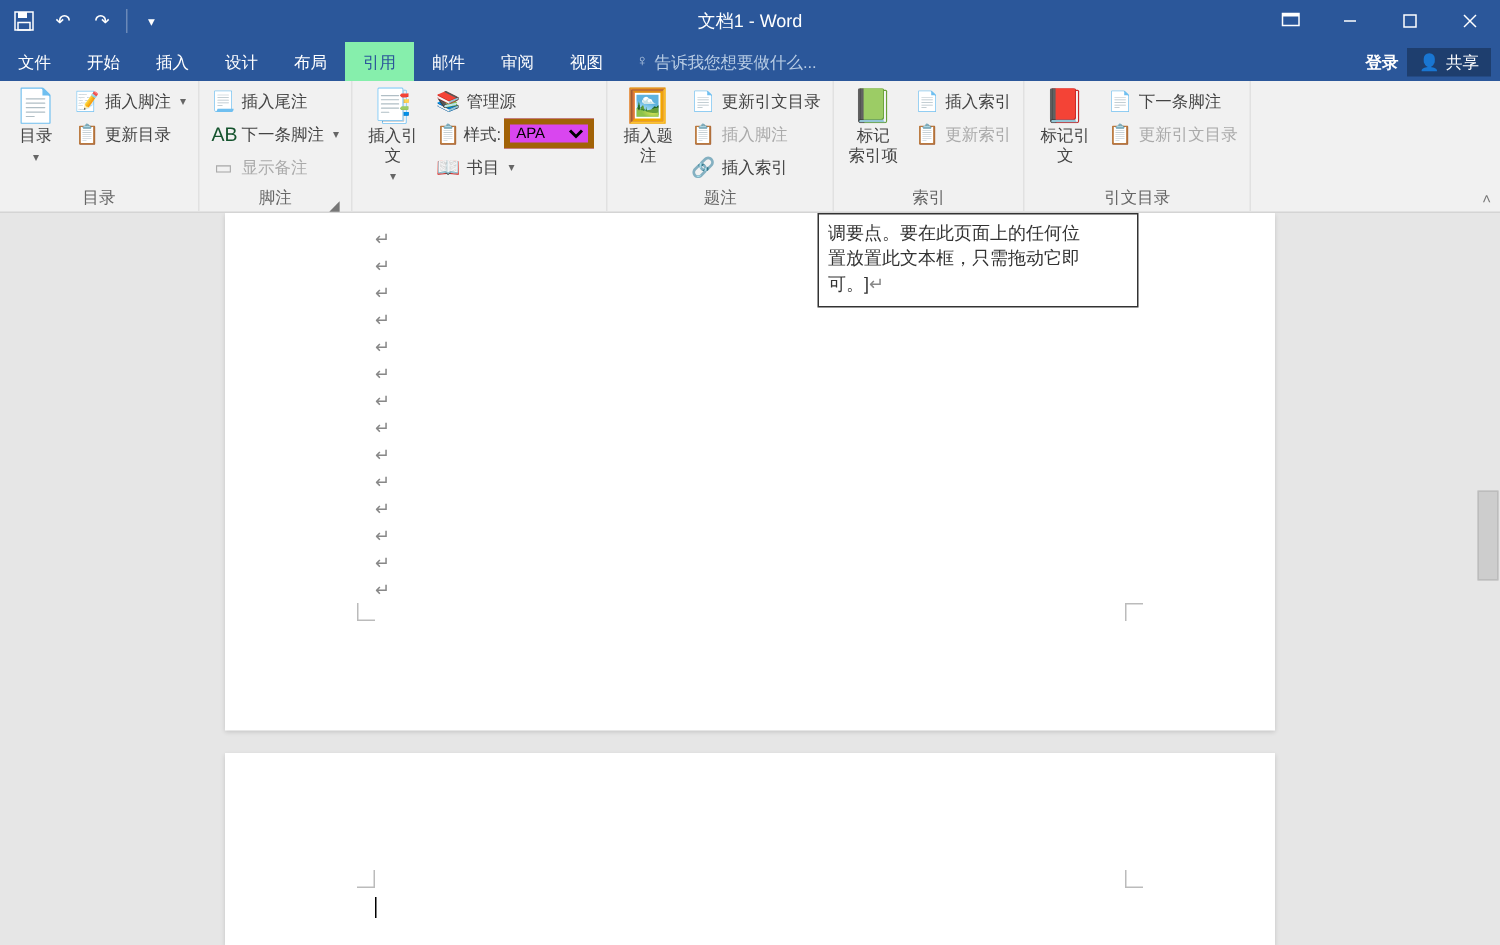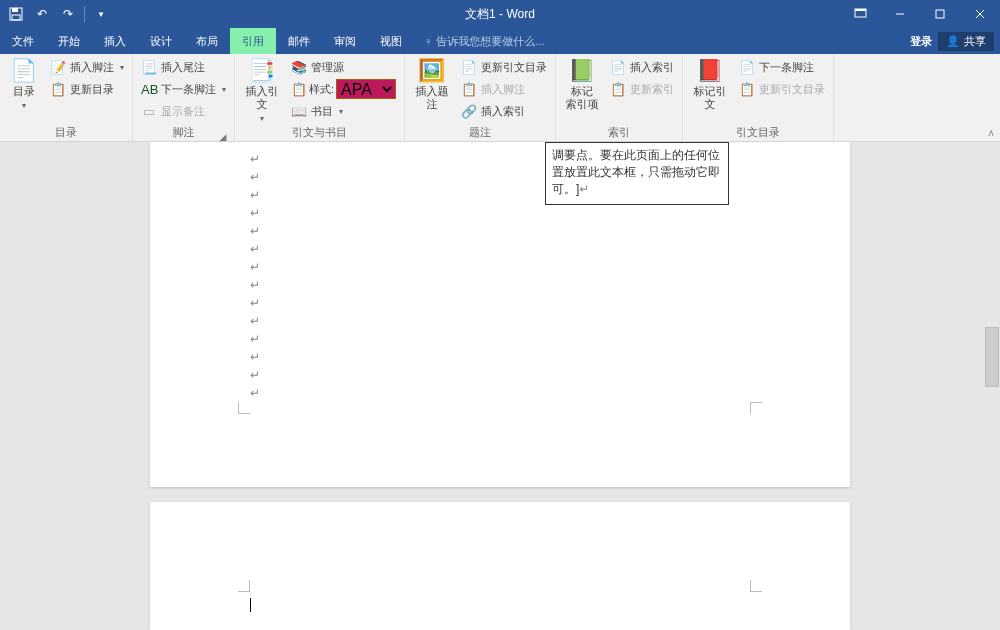--- a/index.html
+++ b/index.html
@@ -35,21 +35,21 @@
 .bigbtn .lbl { margin-top: 1px; }
 .drop-caret { font-size: 8px; color: #666; }
 
 .smallcol { display: flex; flex-direction: column; gap: 0px; }
 .smallbtn { display: flex; align-items: center; gap: 4px; height: 22px; padding: 0 4px; cursor: pointer; font-size: 11px; color: #444; white-space: nowrap; }
 .smallbtn.disabled { color: #aaa; cursor: default; }
 .smallbtn .sico { width: 16px; text-align: center; font-size: 13px; }
 .smallbtn .caret { font-size: 8px; color: #666; margin-left: 2px; }
 
 .style-select { display: flex; align-items: center; gap: 2px; }
-.style-select select { height: 20px; font-size: 16px; border: 1px solid #a16207; background: #be185d; width: 60px; }
+.style-select select { height: 20px; font-size: 10px; border: 4px solid #a16207; background: #d946ef; width: 60px; }
 
 .collapse-caret { position: absolute; right: 6px; bottom: 2px; font-size: 10px; color: #777; cursor: pointer; }
 
 
 .docarea { height: calc(630px - 28px - 26px - 88px); overflow: hidden; background: #e6e6e6; position: relative; display: flex; flex-direction: column; align-items: center; }
 .page { width: 700px; background: white; box-shadow: 0 1px 3px rgba(0,0,0,0.15); position: relative; margin: 0 auto; }
 .page1 { height: 345px; }
 .gap { height: 15px; }
 .page2 { flex: 1; }
 
@@ -57,21 +57,21 @@
 .para-marks div { height: 18px; }
 
 .margin-corner { position: absolute; width: 12px; height: 12px; }
 .mc-bl { left: 88px; bottom: 80px; border-left: 1px solid #bbb; border-bottom: 0; border-top: 1px solid #bbb; border-right: 0; transform: rotate(180deg); }
 .page1 .mc-bl { left: 88px; top: 260px; border-right:1px solid #bbb; border-top:1px solid #bbb; border-left:0; border-bottom:0;}
 .page1 .mc-br { right: 88px; top: 260px; border-left:1px solid #bbb; border-top:1px solid #bbb; border-right:0; border-bottom:0;}
 .page2 .mc-tl { left: 88px; top: 78px; border-right:1px solid #bbb; border-bottom:1px solid #bbb; border-left:0; border-top:0;}
 .page2 .mc-tr { right: 88px; top: 78px; border-left:1px solid #bbb; border-bottom:1px solid #bbb; border-right:0; border-top:0;}
 .cursor-line { position: absolute; left: 100px; top: 96px; width: 1px; height: 14px; background: #000; }
 
-.textbox { position: absolute; left: 395px; top: 0; width: 184px; border: 1.2px solid #333; background: white; padding: 4px 6px 6px 6px; font-size: 12px; line-height: 17px; color: #333; }
+.textbox { position: absolute; left: 395px; top: 0; width: 214px; border: 1.2px solid #333; background: white; padding: 4px 6px 6px 6px; font-size: 12px; line-height: 17px; color: #333; }
 .textbox .tbmark { color: #888; }
 
 .scroll-thumb { position: absolute; right: 1px; top: 185px; width: 14px; height: 60px; background: #cdcdcd; border: 1px solid #bcbcbc; }
 </style>
 </head>
 <body>
 
 <div class="titlebar">
   <div class="qat">
     <div class="qat-btn">
@@ -202,21 +202,20 @@
           <span>样式:</span>
           <select><option>APA</option></select>
         </div>
         <div class="smallbtn">
             <span class="sico">📖</span>
             <span>书目</span>
             <span class="caret">▾</span>
           </div>
       </div>
     </div>
-    <div class="group-label">引文与书目</div>
   </div>
 
   <div class="group">
     <div class="group-body">
       <div class="bigbtn" style="width:46px">
         <div class="ico">🖼️</div>
         <div class="lbl">插入题注</div>
       </div>
       <div class="smallcol">
         <div class="smallbtn">

